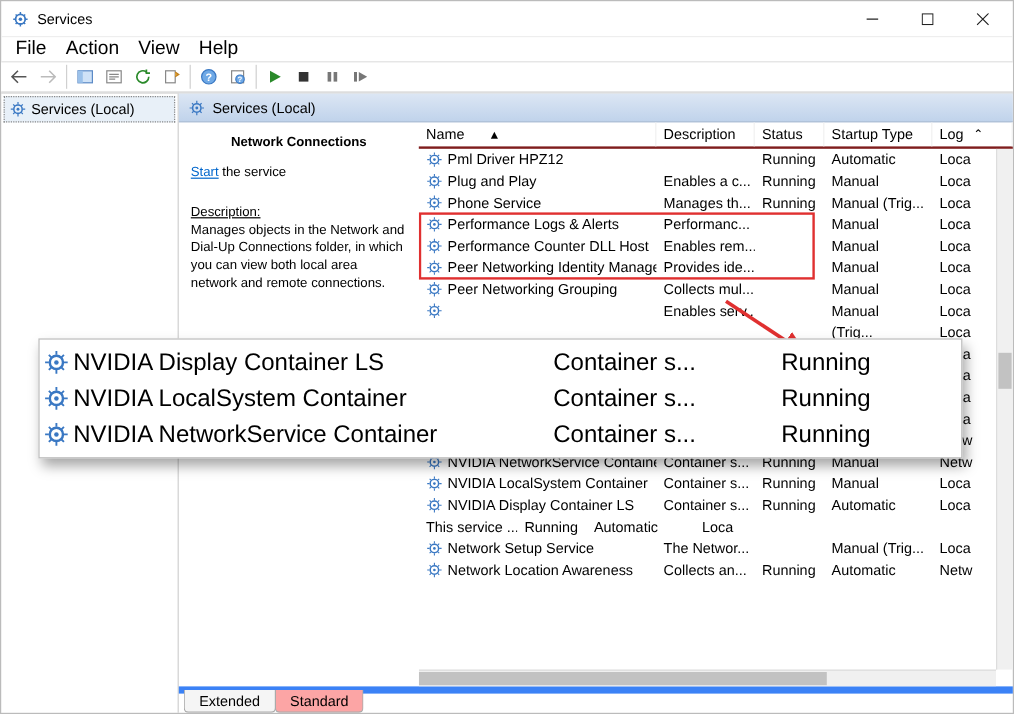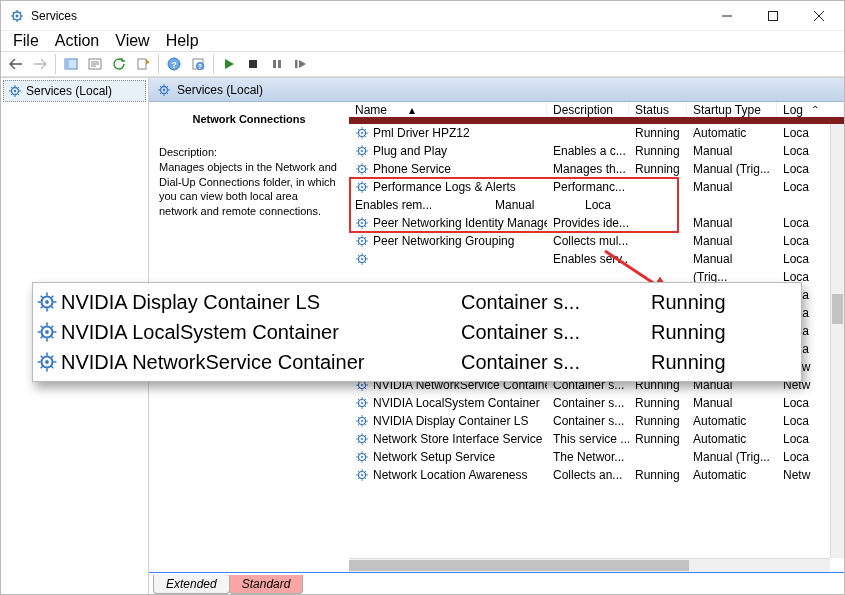--- a/index.html
+++ b/index.html
@@ -25,44 +25,44 @@
 .navpane { width: 148px; border-right: 1px solid #d0d0d0; padding: 2px; }
 .navitem { font-size: 12px; padding: 3px 4px; display: flex; align-items: center; gap: 4px; background: #e8f0f8; border: 1px dotted #888; }
 
 .content { flex: 1; display: flex; flex-direction: column; min-height: 0; position: relative; }
 .content-header { background: linear-gradient(#dce6f4, #c0d3eb); border-bottom: 1px solid #a0b5d0; height: 24px; display: flex; align-items: center; padding: 0 8px; font-size: 12px; gap: 6px; }
 
 .content-body { flex: 1; display: flex; min-height: 0; }
 .desc-pane { width: 200px; padding: 10px 10px; font-size: 11px; line-height: 1.35; }
 .desc-pane .selname { font-weight: 700; margin-bottom: 10px; text-align: center; }
 .desc-pane .link { color: #0066cc; text-decoration: underline; }
-.desc-pane .desc-label { margin-top: 18px; }
+.desc-pane .desc-label { margin-top: 18px; text-decoration: underline; }
 
 .list-pane { flex: 1; display: flex; flex-direction: column; min-height: 0; position: relative; }
-.cols { display: flex; height: 22px; font-size: 12px; border-bottom: 7px solid #7f1d1d; justify-content: center; }
+.cols { display: flex; height: 22px; font-size: 12px; border-bottom: 2px solid #7f1d1d; justify-content: center; }
 .col { padding: 3px 6px; border-right: 1px solid #f0f0f0; display: flex; align-items: center; gap: 4px; white-space: nowrap; overflow: hidden; }
 .col-name { width: 198px; }
 .col-desc { width: 82px; }
 .col-stat { width: 58px; }
 .col-start { width: 90px; }
 .col-log { flex: 1; }
 
 .rows { flex: 1; overflow: hidden; position: relative; font-size: 12px; }
 .row { display: flex; height: 18px; align-items: center; }
 .cell { padding: 0 6px; white-space: nowrap; overflow: hidden; text-overflow: clip; }
 .c-name { width: 198px; display: flex; align-items: center; gap: 4px; }
 .c-desc { width: 82px; }
 .c-stat { width: 58px; }
 .c-start { width: 90px; }
 .c-log { flex: 1; }
 .gear { width: 14px; height: 14px; flex-shrink: 0; display: inline-flex; align-items: center; justify-content: center; }
 
 .hilite-box { position: absolute; border: 2px solid #e03030; pointer-events: none; z-index: 5; }
 
-.tabs { height: 22px; border-top: 1px solid #3b82f6; display: flex; align-items: flex-end; padding: 0 4px; font-size: 12px; font-style: italic; }
+.tabs { height: 22px; border-top: 6px solid #3b82f6; display: flex; align-items: flex-end; padding: 0 4px; font-size: 12px; }
 .tab { padding: 2px 12px; border: 1px solid #aaa; border-top: none; border-bottom-left-radius: 4px; border-bottom-right-radius: 4px; background: #fca5a5; margin-right: -1px; }
 .tab.inactive { background: #f5f5f5; }
 
 
 .callout { position: absolute; left: 32px; top: 282px; width: 770px; background: #fff; border: 1px solid #bbb; box-shadow: 3px 6px 10px rgba(0,0,0,0.35); z-index: 20; padding: 4px 0; }
 .callout .crow { display: flex; align-items: center; height: 30px; font-size: 20px; }
 .callout .cg { width: 28px; display: flex; justify-content: center; }
 .callout .cname { width: 400px; }
 .callout .cdesc { width: 190px; }
 .callout .cstat { width: 120px; }
@@ -213,20 +213,23 @@
               <circle cx="7" cy="7" r="1.2" fill="#3a78c3"></circle>
               <path d="M7 1v2M7 11v2M1 7h2M11 7h2M3 3l1.3 1.3M9.7 9.7L11 11M11 3L9.7 4.3M4.3 9.7L3 11" stroke="#3a78c3" stroke-width="1"></path>
             </svg>
           </span>
         <span>Services (Local)</span>
       </div>
 
       <div class="content-body">
         <div class="desc-pane">
           <div class="selname">Network Connections</div>
+          <div>
+            <span class="link">Start</span><span> the service</span>
+          </div>
           <div class="desc-label">Description:</div>
           <div>Manages objects in the Network and Dial-Up Connections folder, in which you can view both local area network and remote connections.</div>
         </div>
 
         <div class="list-pane">
           <div class="cols">
             <div class="col col-name">
                 <span>Name</span>
                 <span style="margin-left:18px;">▴</span>
               </div>
@@ -299,20 +302,30 @@
                     </svg>
                   </span>
                   <span>Performance Logs &amp; Alerts</span>
                 </div>
                 <div class="cell c-desc">Performanc...</div>
                 <div class="cell c-stat"></div>
                 <div class="cell c-start">Manual</div>
                 <div class="cell c-log">Loca</div>
               </div>
               <div class="row">
+                <div class="cell c-name">
+                  <span class="gear">
+                    <svg width="14" height="14" viewBox="0 0 14 14">
+                      <circle cx="7" cy="7" r="3.5" fill="none" stroke="#3a78c3" stroke-width="1.2"></circle>
+                      <circle cx="7" cy="7" r="1.1" fill="#3a78c3"></circle>
+                      <path d="M7 1v2M7 11v2M1 7h2M11 7h2M3 3l1.2 1.2M9.8 9.8L11 11M11 3L9.8 4.2M4.2 9.8L3 11" stroke="#3a78c3" stroke-width="0.9"></path>
+                    </svg>
+                  </span>
+                  <span>Performance Counter DLL Host</span>
+                </div>
                 <div class="cell c-desc">Enables rem...</div>
                 <div class="cell c-stat"></div>
                 <div class="cell c-start">Manual</div>
                 <div class="cell c-log">Loca</div>
               </div>
               <div class="row">
                 <div class="cell c-name">
                   <span class="gear">
                     <svg width="14" height="14" viewBox="0 0 14 14">
                       <circle cx="7" cy="7" r="3.5" fill="none" stroke="#3a78c3" stroke-width="1.2"></circle>
@@ -466,30 +479,20 @@
                     </svg>
                   </span>
                   <span>NVIDIA Display Container LS</span>
                 </div>
                 <div class="cell c-desc">Container s...</div>
                 <div class="cell c-stat">Running</div>
                 <div class="cell c-start">Automatic</div>
                 <div class="cell c-log">Loca</div>
               </div>
               <div class="row">
-                <div class="cell c-name">
-                  <span class="gear">
-                    <svg width="14" height="14" viewBox="0 0 14 14">
-                      <circle cx="7" cy="7" r="3.5" fill="none" stroke="#3a78c3" stroke-width="1.2"></circle>
-                      <circle cx="7" cy="7" r="1.1" fill="#3a78c3"></circle>
-                      <path d="M7 1v2M7 11v2M1 7h2M11 7h2M3 3l1.2 1.2M9.8 9.8L11 11M11 3L9.8 4.2M4.2 9.8L3 11" stroke="#3a78c3" stroke-width="0.9"></path>
-                    </svg>
-                  </span>
-                  <span>Network Store Interface Service</span>
-                </div>
                 <div class="cell c-desc">This service ...</div>
                 <div class="cell c-stat">Running</div>
                 <div class="cell c-start">Automatic</div>
                 <div class="cell c-log">Loca</div>
               </div>
               <div class="row">
                 <div class="cell c-name">
                   <span class="gear">
                     <svg width="14" height="14" viewBox="0 0 14 14">
                       <circle cx="7" cy="7" r="3.5" fill="none" stroke="#3a78c3" stroke-width="1.2"></circle>

